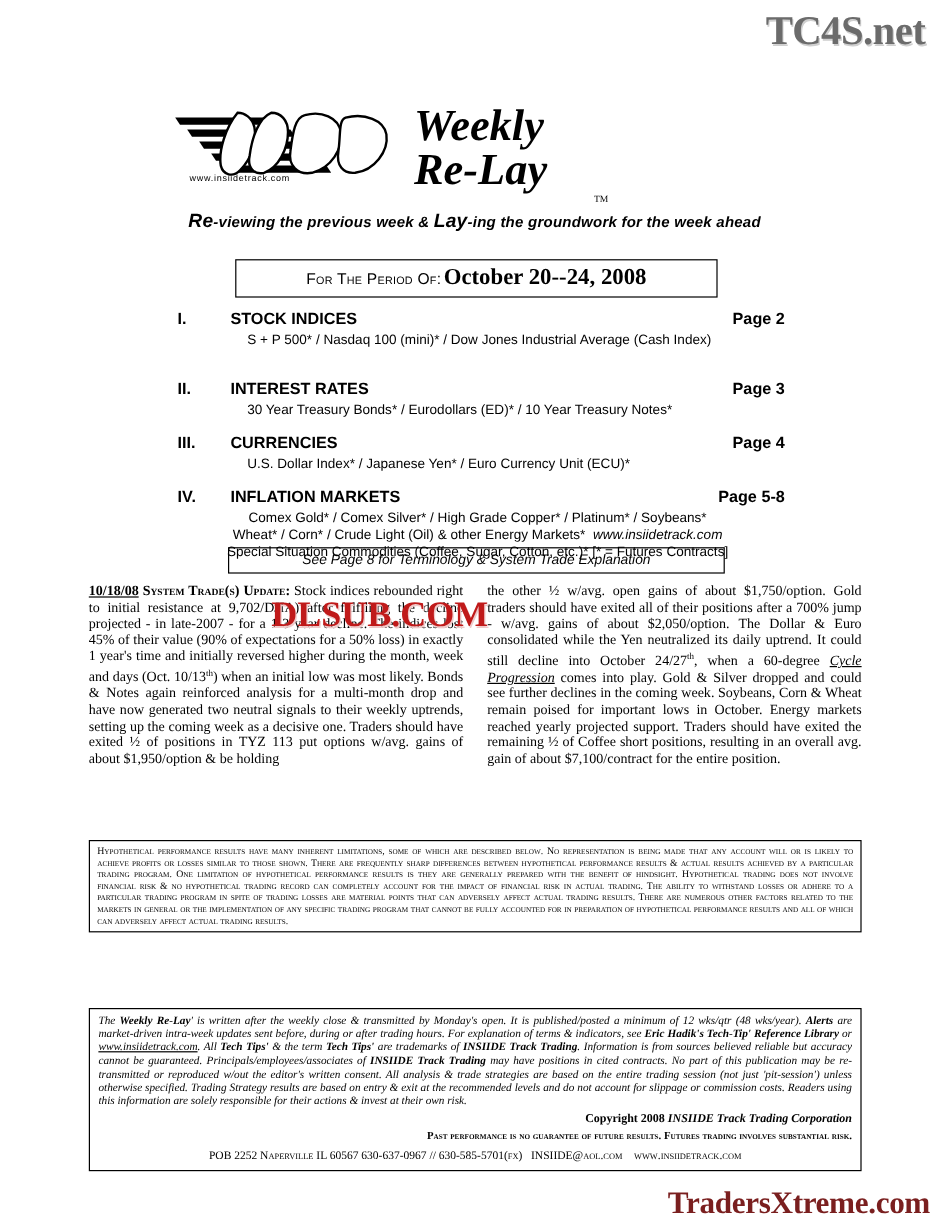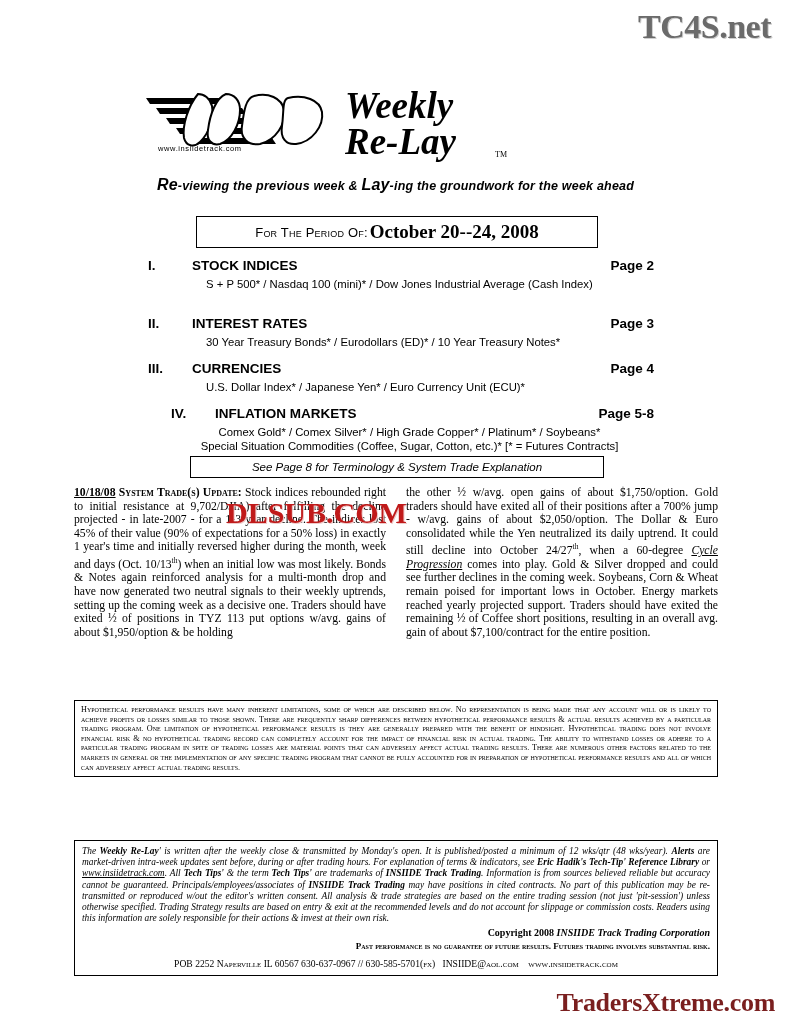--- a/index.html
+++ b/index.html
@@ -95,21 +95,21 @@
     top: 32px;
     font-family: "Liberation Serif", serif;
     font-style: italic;
     font-weight: bold;
     font-size: 37px;
     color: #000;
   }
   .logo-tm {
     position: absolute;
     left: 355px;
-    top: 62px;
+    top: 73px;
     font-size: 8px;
   }
   .tagline {
     position: absolute;
     left: 0;
     top: 176px;
     width: 791px;
     text-align: center;
     font-family: "Liberation Sans", sans-serif;
     font-style: italic;
@@ -343,27 +343,30 @@
 
     <div class="toc-item" style="margin-top:12px;">
       <div class="toc-row">
         <span class="toc-num">III.</span>
         <span class="toc-title">CURRENCIES</span>
         <span class="toc-page">Page 4</span>
       </div>
       <div class="toc-sub">U.S. Dollar Index* / Japanese Yen* / Euro Currency Unit (ECU)*</div>
     </div>
 
-    <div class="toc-item" style="margin-top:12px;margin-left:23px;">
+    <div class="toc-item" style="margin-top:12px;">
       <div class="toc-row">
         <span class="toc-num">IV.</span>
         <span class="toc-title">INFLATION MARKETS</span>
         <span class="toc-page">Page 5-8</span>
       </div>
       <div class="toc-sub center">Comex Gold* / Comex Silver* / High Grade Copper* / Platinum* /  Soybeans*</div>
+      <div class="toc-sub center">
+        <span>Wheat* / Corn* / Crude Light (Oil) &amp; other Energy Markets*</span>&nbsp;&nbsp;<span class="ital">www.insiidetrack.com</span>
+      </div>
       <div class="toc-sub center">Special Situation Commodities (Coffee, Sugar, Cotton, etc.)*   [* = Futures Contracts]</div>
     </div>
 
   </div>
 
   <div class="seepage-box">
     <span>See Page 8 for Terminology &amp; System Trade Explanation</span>
   </div>
 
   <div class="body-cols">

